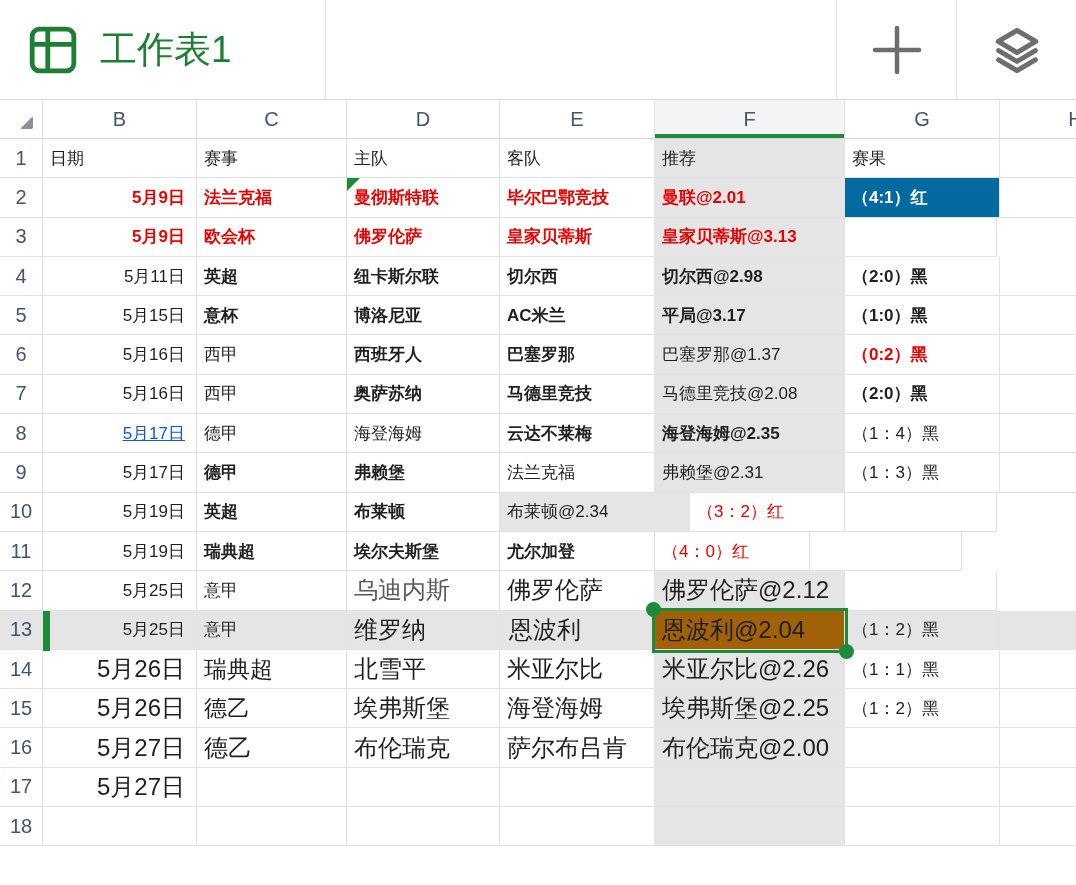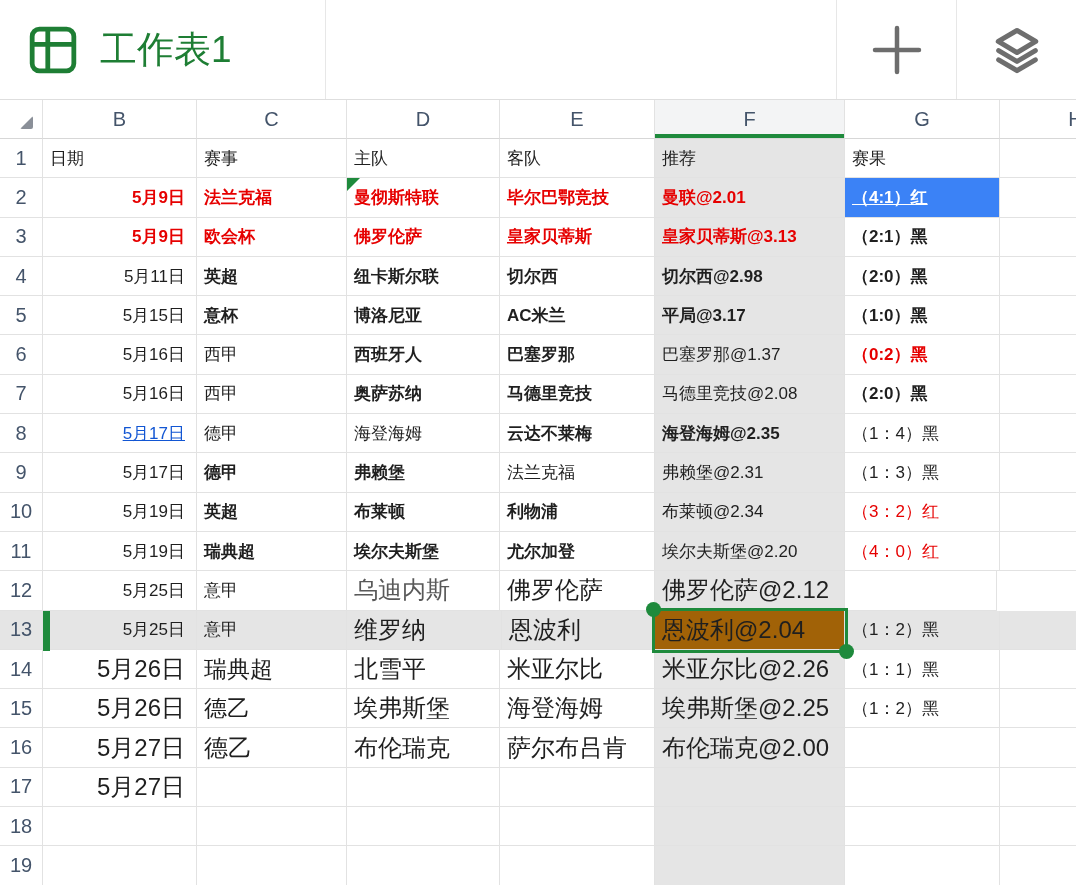--- a/index.html
+++ b/index.html
@@ -46,21 +46,21 @@
   .col-C{width:150px;min-width:150px;}
   .col-D{width:153px;min-width:153px;}
   .col-E{width:155px;min-width:155px;}
   .col-F{width:190px;min-width:190px;}
   .col-G{width:155px;min-width:155px;}
   .col-H{width:152px;min-width:152px;}
   
   .b{font-weight:bold;}
   .r{color:#e60000;}
   .w{color:#fff;}
-  .bgr{background:#3b82f6;text-decoration:underline;}
+  .bgr{background:#0369a1;}
   .gray{color:#595959;}
   .big{font-size:24px;}
   .huge{font-size:23px;}
   .ar{justify-content:flex-end;padding-right:11px;padding-left:0;}
   .lnk{color:#1256d3;text-decoration:underline;}
   .tint{background:#e5e5e5;}
   .selcell{background:#a16207;}
   .fsel{box-shadow:inset 0 -4px 0 #1e8a3c;background:#f3f4f5;}
   
   .corner-tri-all{
@@ -145,21 +145,20 @@
       <div class="gcell col-G w b bgr">（4:1）红</div>
       <div class="gcell col-H"></div>
     </div>
     <div class="grow">
       <div class="gcell col-rh rowhdr">3</div>
       <div class="gcell col-B r b ar">5月9日</div>
       <div class="gcell col-C r b">欧会杯</div>
       <div class="gcell col-D r b">佛罗伦萨</div>
       <div class="gcell col-E r b">皇家贝蒂斯</div>
       <div class="gcell col-F r b tint">皇家贝蒂斯@3.13</div>
-      <div class="gcell col-G b">（2:1）黑</div>
       <div class="gcell col-H"></div>
     </div>
     <div class="grow">
       <div class="gcell col-rh rowhdr">4</div>
       <div class="gcell col-B ar">5月11日</div>
       <div class="gcell col-C b">英超</div>
       <div class="gcell col-D b">纽卡斯尔联</div>
       <div class="gcell col-E b">切尔西</div>
       <div class="gcell col-F b tint">切尔西@2.98</div>
       <div class="gcell col-G b">（2:0）黑</div>
@@ -213,32 +212,30 @@
       <div class="gcell col-E">法兰克福</div>
       <div class="gcell col-F tint">弗赖堡@2.31</div>
       <div class="gcell col-G">（1：3）黑</div>
       <div class="gcell col-H"></div>
     </div>
     <div class="grow">
       <div class="gcell col-rh rowhdr">10</div>
       <div class="gcell col-B ar">5月19日</div>
       <div class="gcell col-C b">英超</div>
       <div class="gcell col-D b">布莱顿</div>
-      <div class="gcell col-E b">利物浦</div>
       <div class="gcell col-F tint">布莱顿@2.34</div>
       <div class="gcell col-G r">（3：2）红</div>
       <div class="gcell col-H"></div>
     </div>
     <div class="grow">
       <div class="gcell col-rh rowhdr">11</div>
       <div class="gcell col-B ar">5月19日</div>
       <div class="gcell col-C b">瑞典超</div>
       <div class="gcell col-D b">埃尔夫斯堡</div>
       <div class="gcell col-E b">尤尔加登</div>
-      <div class="gcell col-F tint">埃尔夫斯堡@2.20</div>
       <div class="gcell col-G r">（4：0）红</div>
       <div class="gcell col-H"></div>
     </div>
     <div class="grow">
       <div class="gcell col-rh rowhdr">12</div>
       <div class="gcell col-B ar">5月25日</div>
       <div class="gcell col-C">意甲</div>
       <div class="gcell col-D gray big">乌迪内斯</div>
       <div class="gcell col-E big">佛罗伦萨</div>
       <div class="gcell col-F big tint">佛罗伦萨@2.12</div>
@@ -297,28 +294,18 @@
     <div class="grow">
       <div class="gcell col-rh rowhdr">18</div>
       <div class="gcell col-B"></div>
       <div class="gcell col-C"></div>
       <div class="gcell col-D"></div>
       <div class="gcell col-E"></div>
       <div class="gcell col-F tint"></div>
       <div class="gcell col-G"></div>
       <div class="gcell col-H"></div>
     </div>
-    <div class="grow">
-      <div class="gcell col-rh rowhdr">19</div>
-      <div class="gcell col-B"></div>
-      <div class="gcell col-C"></div>
-      <div class="gcell col-D"></div>
-      <div class="gcell col-E"></div>
-      <div class="gcell col-F tint"></div>
-      <div class="gcell col-G"></div>
-      <div class="gcell col-H"></div>
-    </div>
     <div class="row-bar" style="top: 510.6px;"></div>
     <div class="sel-box" style="top: 507.6px;">
       <div class="sel-handle tl"></div>
       <div class="sel-handle br"></div>
     </div>
   </div>
 
 </body></html>

